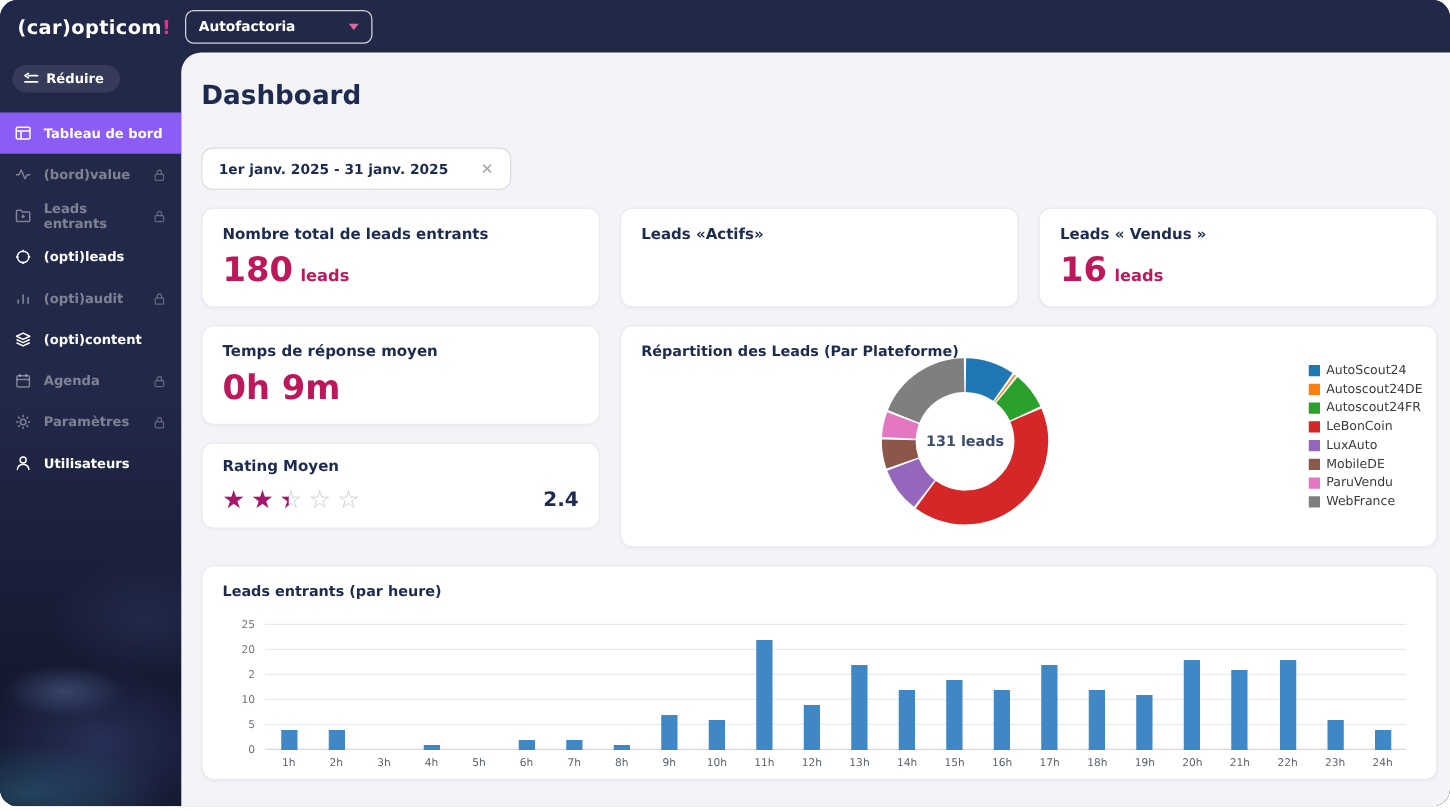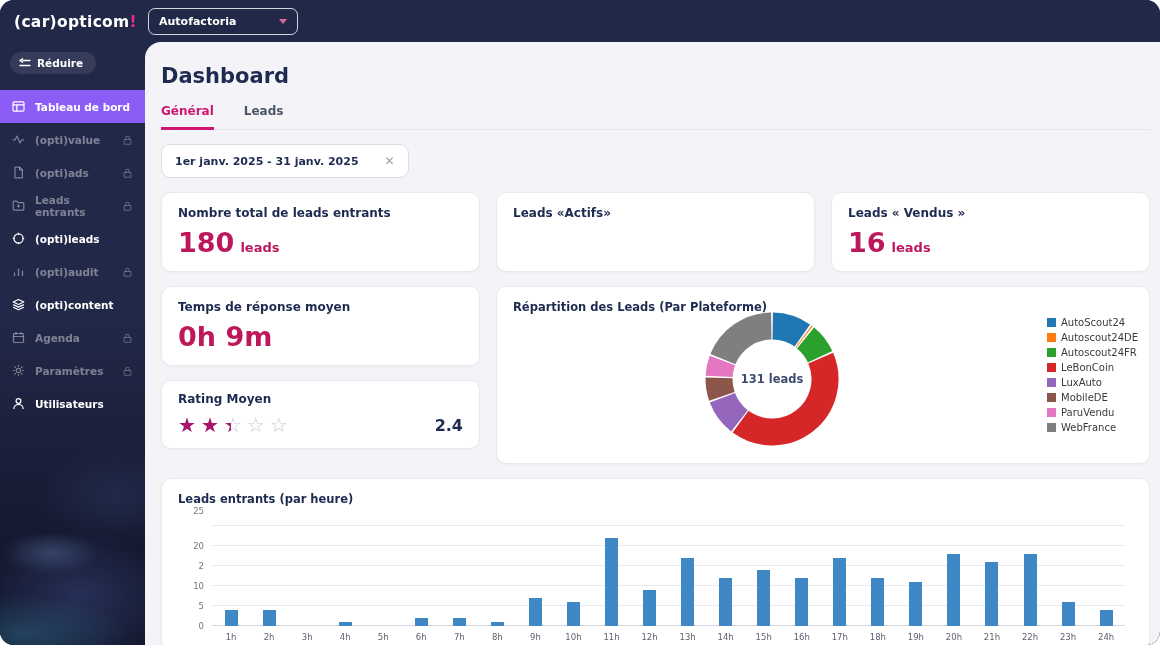--- a/index.html
+++ b/index.html
@@ -122,44 +122,29 @@
           <span>Tableau de bord</span>
         </div>
 
 
         <div class="nav-item">
           <span class="ni-icon">
               <svg class="ic" width="13" height="13" viewBox="0 0 13 13" fill="none" stroke="currentColor" stroke-width="1.2" stroke-linejoin="round">
                 <path d="M0.8 6.8 H3.2 L5 3 L8 10 L9.8 6.8 H12.2"></path>
               </svg>
             </span>
-          <span>(opti)value</span>
+          <span>(bord)value</span>
           <span class="lock">
               <svg class="ic" width="11" height="12" viewBox="0 0 13 13" fill="none" stroke="currentColor" stroke-width="1.2">
                 <rect x="2.5" y="5.8" width="8" height="5.7" rx="1"></rect>
                 <path d="M4.5 5.8 V4 a2 2 0 0 1 4 0 v1.8"></path>
               </svg>
             </span>
         </div>
 
-        <div class="nav-item">
-          <span class="ni-icon">
-              <svg class="ic" width="13" height="13" viewBox="0 0 13 13" fill="none" stroke="currentColor" stroke-width="1.2" stroke-linejoin="round">
-                <path d="M3 1.2 h4.6 L10.4 4 v7.8 H3 z"></path>
-                <path d="M7.6 1.2 V4 h2.8"></path>
-              </svg>
-            </span>
-          <span>(opti)ads</span>
-          <span class="lock">
-              <svg class="ic" width="11" height="12" viewBox="0 0 13 13" fill="none" stroke="currentColor" stroke-width="1.2">
-                <rect x="2.5" y="5.8" width="8" height="5.7" rx="1"></rect>
-                <path d="M4.5 5.8 V4 a2 2 0 0 1 4 0 v1.8"></path>
-              </svg>
-            </span>
-        </div>
 
         <div class="nav-item">
           <span class="ni-icon">
               <svg class="ic" width="13" height="13" viewBox="0 0 13 13" fill="none" stroke="currentColor" stroke-width="1.2" stroke-linejoin="round">
                 <path d="M1.2 3.2 a1 1 0 0 1 1-1 h2.6 l1.2 1.4 h4.8 a1 1 0 0 1 1 1 v5.6 a1 1 0 0 1 -1 1 H2.2 a1 1 0 0 1 -1-1 z"></path>
                 <path d="M6.5 5.6 v3 M5 7.1 h3"></path>
               </svg>
             </span>
           <span>Leads entrants</span>
           <span class="lock">
@@ -247,24 +232,20 @@
             </span>
           <span>Utilisateurs</span>
         </div>
 
       </div>
     </div>
 
     <div class="main">
       <div class="page-title">Dashboard</div>
 
-      <div class="tabs">
-        <div class="tab active">Général</div>
-        <div class="tab">Leads</div>
-      </div>
 
       <div class="date-chip">
         <span>1er janv. 2025 - 31 janv. 2025</span>
         <span class="x">✕</span>
       </div>
 
       <div class="kpi-grid">
         <div class="card kpi-card">
           <div class="kpi-title">Nombre total de leads entrants</div>
           <div class="kpi-value"><span>180</span><span class="kpi-unit">leads</span></div>
@@ -360,21 +341,21 @@
             <div class="ylabel" style="bottom: -5px;">0</div>
             <div class="gridline" style="bottom: 20px;"></div>
             <div class="ylabel" style="bottom: 15px;">5</div>
             <div class="gridline" style="bottom: 40px;"></div>
             <div class="ylabel" style="bottom: 35px;">10</div>
             <div class="gridline" style="bottom: 60px;"></div>
             <div class="ylabel" style="bottom: 55px;">2</div>
             <div class="gridline" style="bottom: 80px;"></div>
             <div class="ylabel" style="bottom: 75px;">20</div>
             <div class="gridline" style="bottom: 100px;"></div>
-            <div class="ylabel" style="bottom: 110px;">25</div>
+            <div class="ylabel" style="bottom: 95px;">25</div>
             <div class="bars-row">
               <div class="slot">
                 <div class="bar" style="height: 16px; background: rgb(63, 135, 197);"></div>
               </div>
               <div class="slot">
                 <div class="bar" style="height: 16px; background: rgb(63, 135, 197);"></div>
               </div>
               <div class="slot">
                 <div class="bar" style="height: 0px; background: rgb(63, 135, 197);"></div>
               </div>

